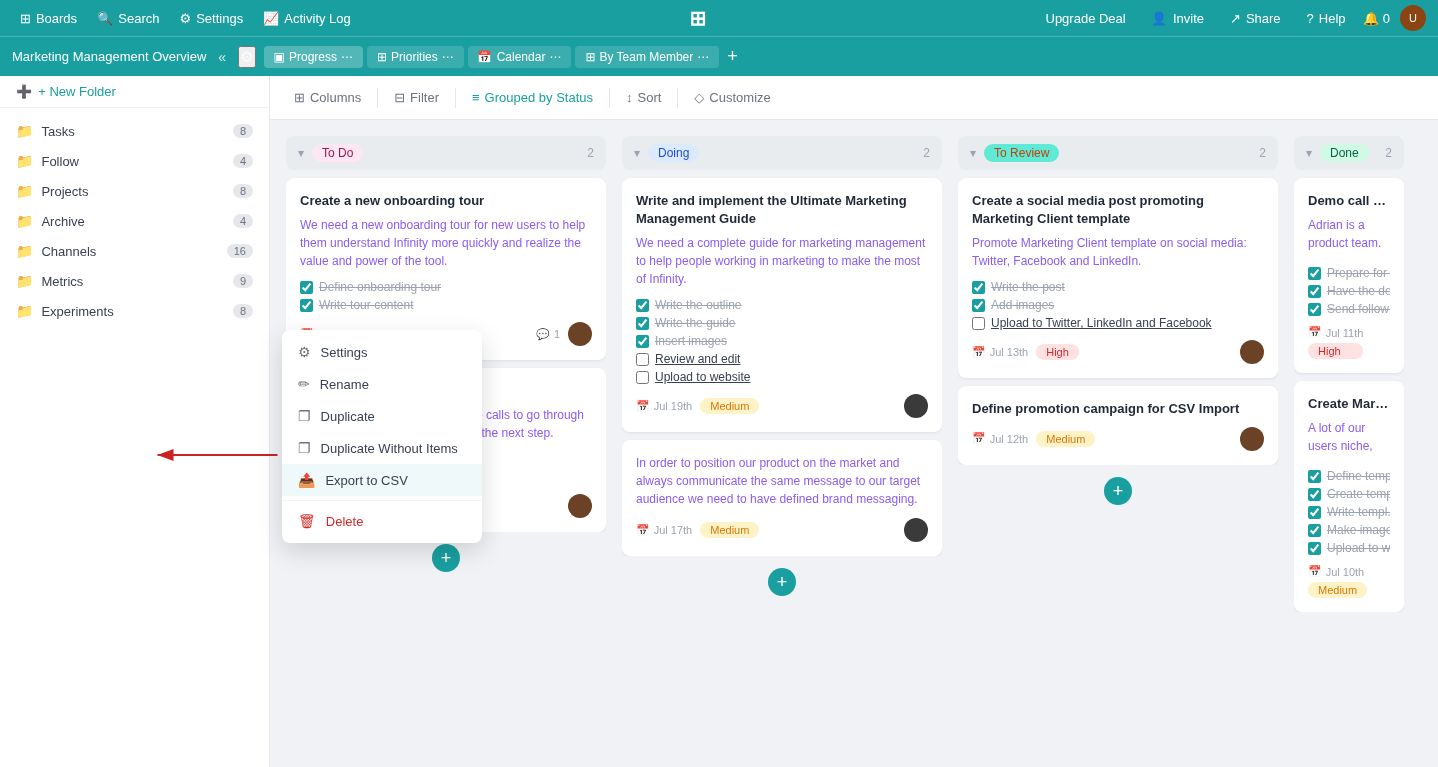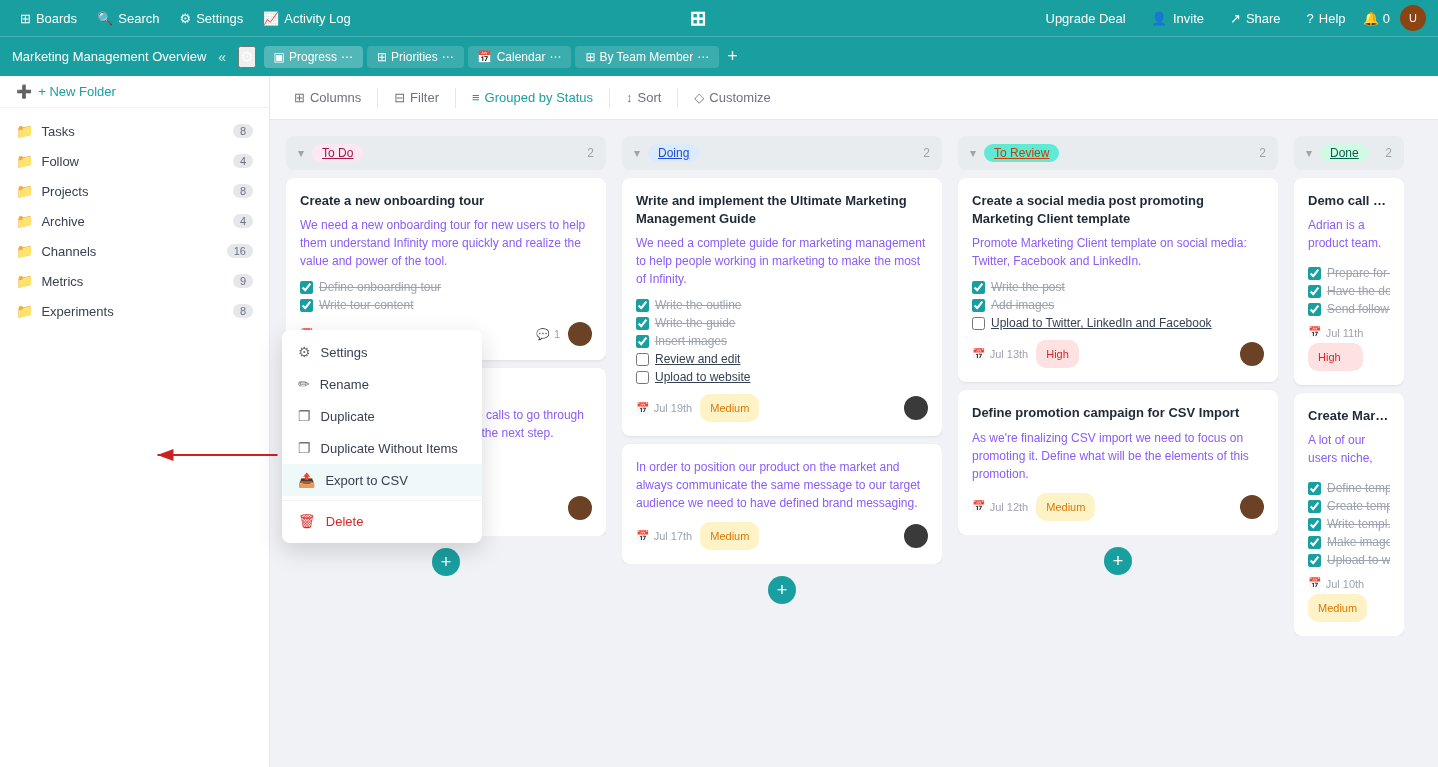--- a/index.html
+++ b/index.html
@@ -103,21 +103,21 @@
 
     
     .column { width: 320px; min-width: 320px; display: flex; flex-direction: column; gap: 8px; }
     .column-header {
       display: flex; align-items: center; gap: 8px;
       padding: 8px 12px;
       background: #e9ecef; border-radius: 8px;
     }
     .col-collapse { color: #9ca3af; cursor: pointer; font-size: 12px; }
     .col-status-badge {
-      padding: 2px 10px; border-radius: 10px; font-size: 12px; font-weight: 500; text-decoration: underline;
+      padding: 2px 10px; border-radius: 10px; font-size: 12px; font-weight: 500;
     }
     .col-count { margin-left: auto; color: #9ca3af; font-size: 12px; font-weight: 500; }
 
     .column-cards { display: flex; flex-direction: column; gap: 8px; overflow-y: auto; max-height: calc(767px - 160px); }
 
     
     .card {
       background: #fff; border-radius: 8px; padding: 14px;
       box-shadow: 0 1px 3px rgba(0,0,0,0.08);
       position: relative;
@@ -127,21 +127,21 @@
     .card-checklist { margin-bottom: 10px; }
     .checklist-item {
       display: flex; align-items: flex-start; gap: 6px;
       font-size: 12px; color: #374151; margin-bottom: 4px; text-decoration: underline;
     }
     .checklist-item input[type=checkbox] { margin-top: 1px; accent-color: #1a9fa0; }
     .checklist-item.checked { color: #9ca3af; text-decoration: line-through; }
     .card-footer { display: flex; align-items: center; justify-content: space-between; margin-top: 8px; }
     .card-date { display: flex; align-items: center; gap: 4px; font-size: 11px; color: #9ca3af; }
     .card-priority {
-      padding: 8px 10px; border-radius: 10px; font-size: 11px; font-weight: 500;
+      padding: 2px 10px; border-radius: 10px; font-size: 11px; font-weight: 500;
     }
     .priority-high { background: #fee2e2; color: #dc2626; }
     .priority-medium { background: #fef3c7; color: #d97706; }
     .priority-low { background: #dcfce7; color: #16a34a; }
     .card-avatar { width: 24px; height: 24px; border-radius: 50%; background: #8B4513; }
     .card-comment { display: flex; align-items: center; gap: 4px; font-size: 11px; color: #9ca3af; }
 
     .add-card-btn {
       display: flex; align-items: center; justify-content: center;
       width: 28px; height: 28px; border-radius: 50%;
@@ -511,21 +511,20 @@
                   <span>Jul 13th</span>
                 </div>
                 <span class="card-priority priority-high">High</span>
               </div>
               <div class="card-avatar" style="background:#6b4226;"></div>
             </div>
           </div>
 
           <div class="card">
             <div class="card-title">Define promotion campaign for CSV Import</div>
-            <div class="card-desc">As we're finalizing CSV import we need to focus on promoting it. Define what will be the elements of this promotion.</div>
             <div class="card-footer">
               <div style="display:flex;align-items:center;gap:8px;">
                 <div class="card-date">
                   <span>📅</span>
                   <span>Jul 12th</span>
                 </div>
                 <span class="card-priority priority-medium">Medium</span>
               </div>
               <div class="card-avatar" style="background:#6b4226;"></div>
             </div>

